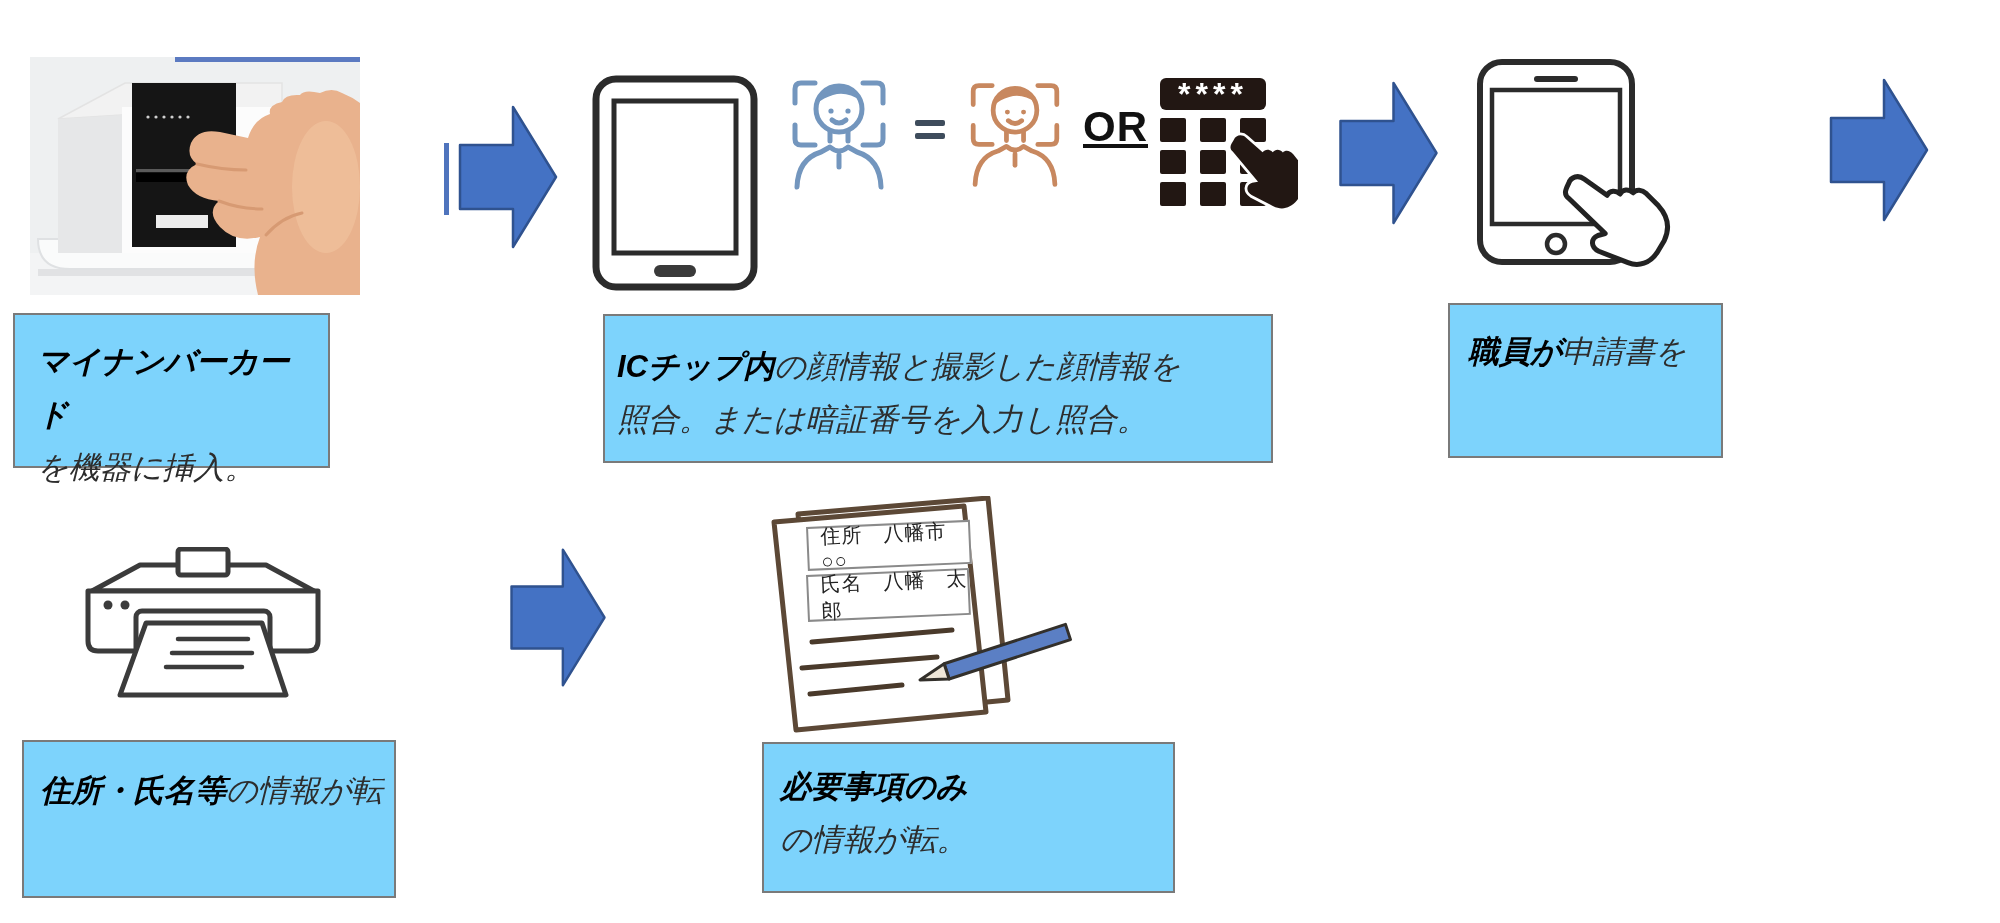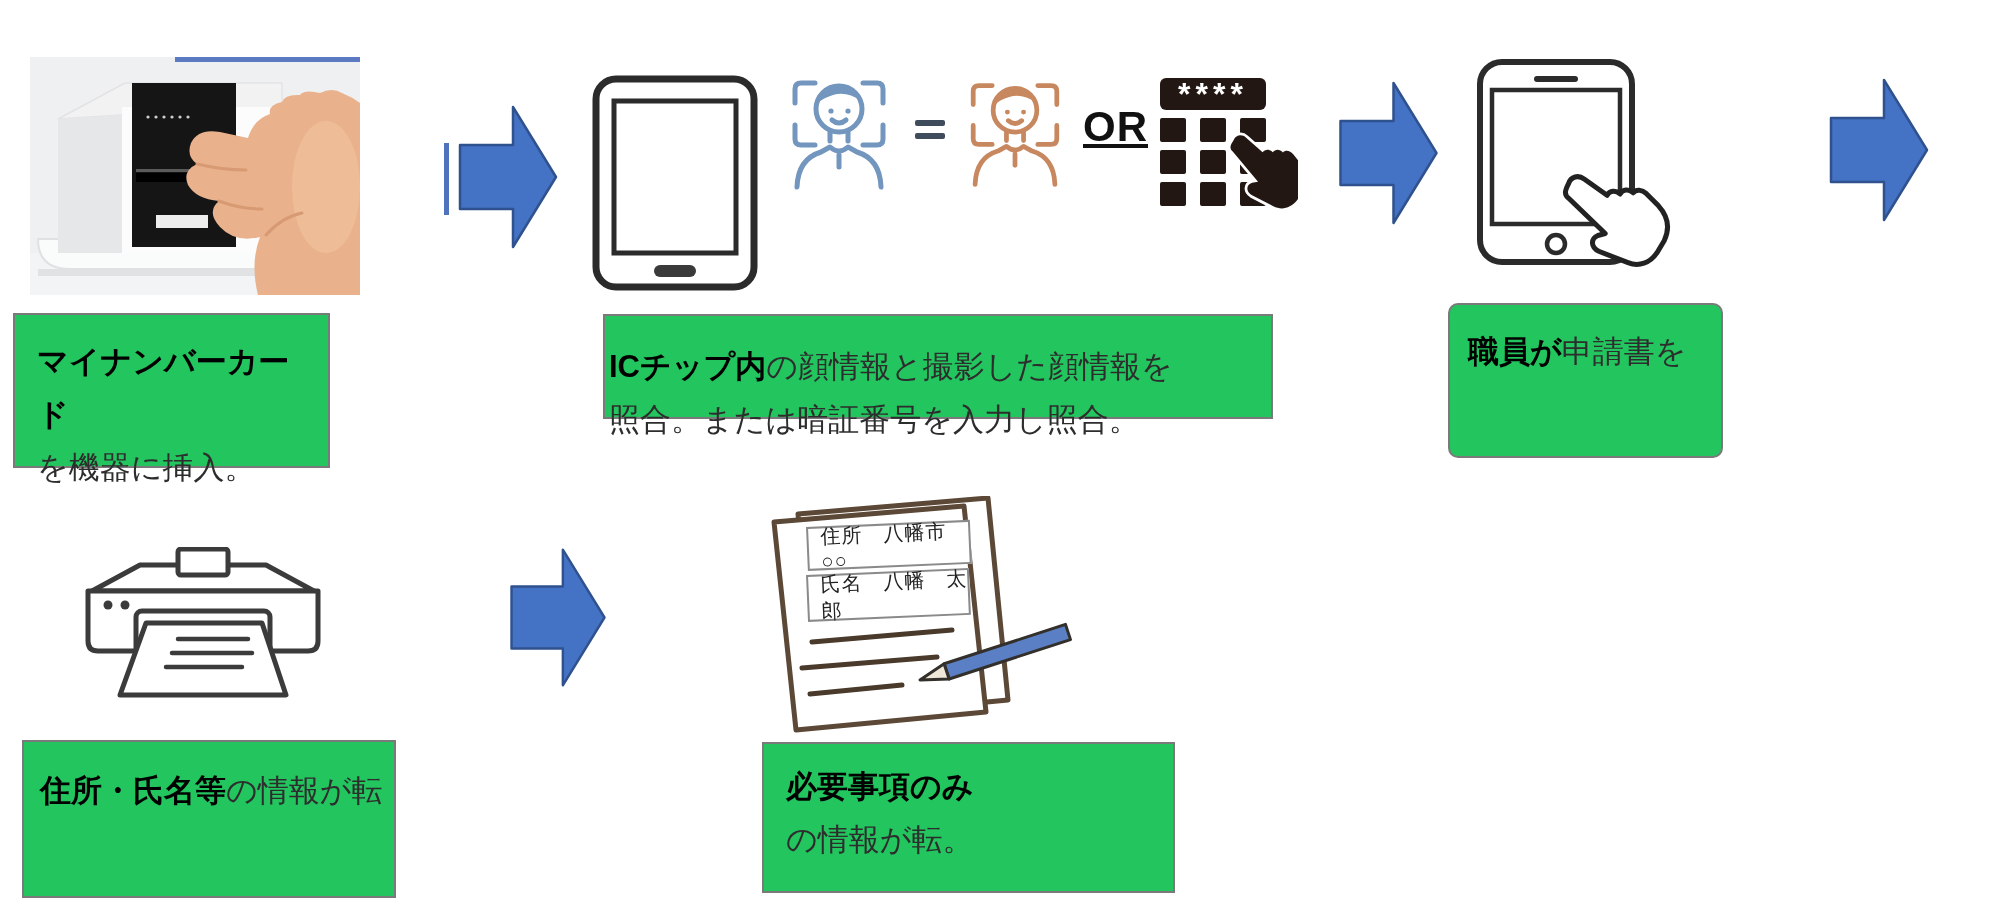--- a/index.html
+++ b/index.html
@@ -3,22 +3,22 @@
 <meta charset="utf-8">
 <style>
   html,body{margin:0;padding:0;background:#fff;}
   #canvas{
     position:relative;width:2000px;height:923px;background:#ffffff;
     font-family:"Liberation Sans","DejaVu Sans",sans-serif;overflow:hidden;
   }
   .abs{position:absolute;}
   
   .tbox{
-    position:absolute;background:#22c55e;border:2px solid #7a7a7a;
-    font-size:31px;line-height:53px;color:#2d2d2d;box-sizing:border-box;
+    position:absolute;background:#7dd3fc;border:2px solid #7a7a7a;
+    font-size:31px;line-height:53px;color:#2d2d2d;box-sizing:border-box;font-style:italic;
   }
   .tbox .b{font-weight:700;color:#000;}
   .tbox .ln2{display:block;}
   .tbox.stack .b{display:block;}
   
   .formlbl{
     position:absolute;background:#ffffff;border:2px solid #8a8a8a;
     font-size:20px;color:#222;display:flex;align-items:center;
     padding-left:12px;box-sizing:border-box;transform:rotate(-2.5deg);
     transform-origin:left top;letter-spacing:1px;
@@ -139,41 +139,41 @@
         <rect x="42" y="108" width="26" height="24" rx="2"></rect>
         <rect x="82" y="108" width="26" height="24" rx="2"></rect>
     </g>
     <g transform="translate(52,78) rotate(-32) scale(0.78)">
       <path d="M34,3 C40,-1 47,2 49,9 L57,36 C62,34 67,37 68,43 C73,41 78,44 79,50 C84,49 88,53 89,59
                L91,76 C92,90 86,101 74,107 L61,112 C49,116 38,112 32,102 L16,75 C12,67 17,60 25,62
                L32,65 L25,15 C23,8 28,6 34,3 Z" fill="#221713" stroke="#ffffff" stroke-width="7" paint-order="stroke"></path>
     </g>
   </svg>
 
-  <div class="tbox" style="left:603px;top:314px;width:670px;height:105px;padding:24px 12px 0 4px;">
+  <div class="tbox" style="left:603px;top:314px;width:670px;height:149px;padding:24px 12px 0 12px;">
     <span class="b">ICチップ内</span><span>の顔情報と撮影した顔情報を</span><span class="ln2">照合。または暗証番号を入力し照合。</span>
   </div>
 
   <svg class="abs" style="left:1337px;top:73px;" width="103" height="160" viewBox="0 0 100 160">
     <polygon points="2,48 55,48 55,10 98,80 55,150 55,112 2,112" fill="#4472C4" stroke="#2F528F" stroke-width="2.5" stroke-linejoin="round"></polygon>
   </svg>
 
   <svg class="abs" style="left:1476px;top:56px;" width="230" height="215" viewBox="0 0 230 215">
     <rect x="4" y="6" width="152" height="200" rx="22" fill="#fff" stroke="#2b2b2b" stroke-width="6"></rect>
     <rect x="58" y="20" width="44" height="6" rx="3" fill="#2b2b2b"></rect>
     <rect x="16" y="34" width="128" height="134" fill="#fff" stroke="#2b2b2b" stroke-width="4.5"></rect>
     <circle cx="80" cy="188" r="9" fill="#fff" stroke="#2b2b2b" stroke-width="4.5"></circle>
     <g transform="translate(64,146) rotate(-38)">
       <path d="M34,3 C40,-1 47,2 49,9 L57,36 C62,34 67,37 68,43 C73,41 78,44 79,50 C84,49 88,53 89,59
                L91,76 C92,90 86,101 74,107 L61,112 C49,116 38,112 32,102 L16,75 C12,67 17,60 25,62
                L32,65 L25,15 C23,8 28,6 34,3 Z" fill="#ffffff" stroke="#222" stroke-width="5" stroke-linejoin="round"></path>
     </g>
   </svg>
 
-  <div class="tbox" style="left:1448px;top:303px;width:275px;height:155px;padding:20px 10px 0 18px;border-radius:10px;">
+  <div class="tbox" style="left:1448px;top:303px;width:275px;height:155px;padding:20px 10px 0 18px;">
     <span class="b">職員が</span><span>申請書を</span>
   </div>
 
   <svg class="abs" style="left:1828px;top:70px;" width="102" height="160" viewBox="0 0 100 160">
     <polygon points="2,48 55,48 55,10 98,80 55,150 55,112 2,112" fill="#4472C4" stroke="#2F528F" stroke-width="2.5" stroke-linejoin="round"></polygon>
   </svg>
 
   <svg class="abs" style="left:82px;top:547px;" width="241" height="152" viewBox="0 0 241 152">
     <g stroke="#3b3b3b" stroke-width="5" fill="#ffffff" stroke-linejoin="round">
       <polygon points="58,18 184,18 232,44 10,44"></polygon>
@@ -214,17 +214,17 @@
       <path d="M208,184 L232.1,167.8 L237.1,183.0 Z" fill="#efe7d8" stroke="#33302b" stroke-width="3" stroke-linejoin="round"></path>
     </g>
   </svg>
   <div class="formlbl" style="left:806px;top:527px;width:164px;height:44px;">
     <span>住所　八幡市○○</span>
   </div>
   <div class="formlbl" style="left:806px;top:575px;width:163px;height:47px;">
     <span>氏名　八幡　太郎</span>
   </div>
 
-  <div class="tbox stack" style="left:762px;top:742px;width:413px;height:151px;padding:16px 10px 0 22px;">
+  <div class="tbox stack" style="left:762px;top:742px;width:413px;height:151px;padding:16px 10px 0 16px;">
     <span class="b">必要事項のみ</span><span></span><span class="ln2">の情報が転。</span>
   </div>
 
 </div>
 
 </body></html>

